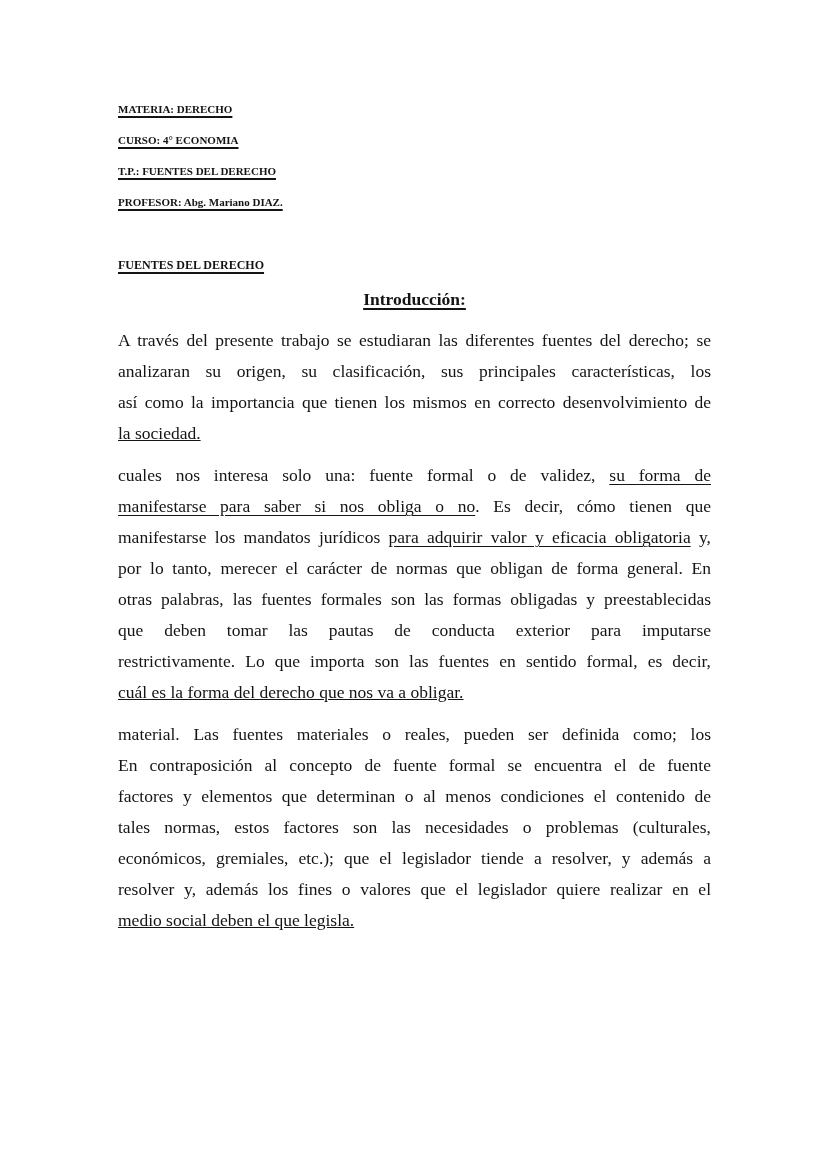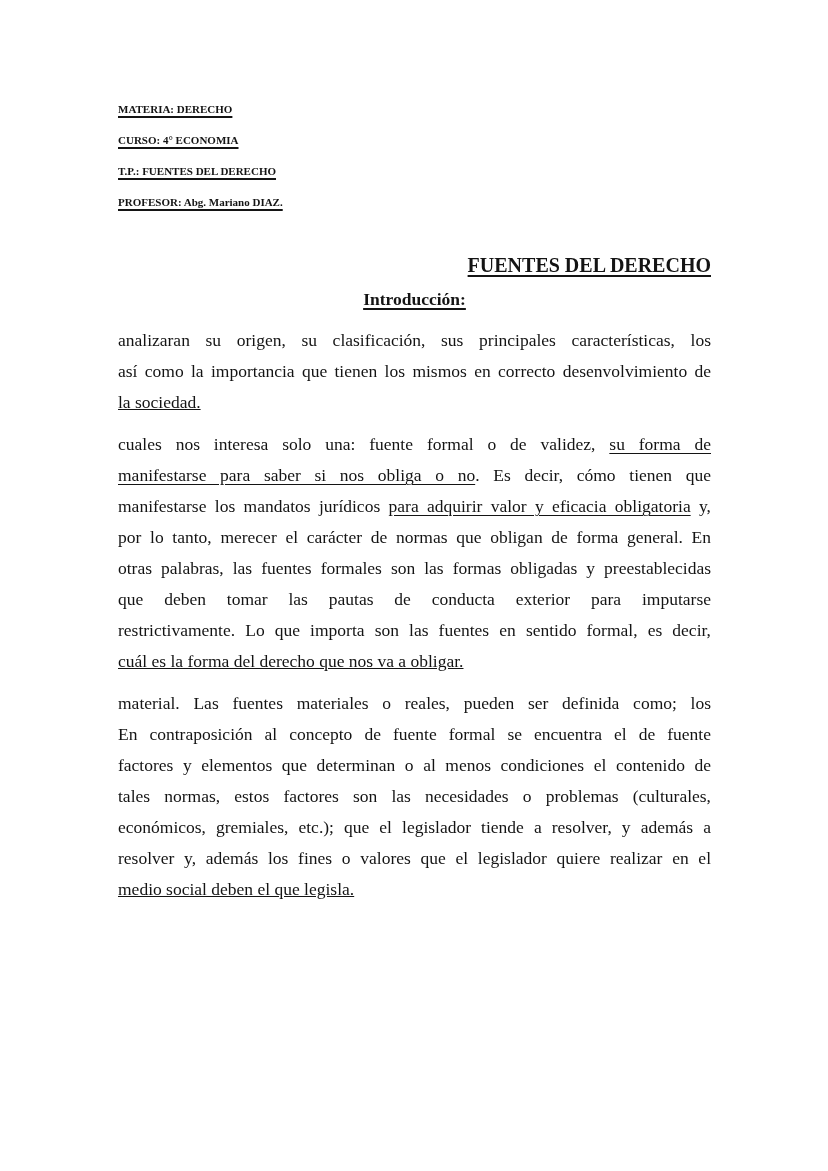--- a/index.html
+++ b/index.html
@@ -26,23 +26,23 @@
       font-size: 11px;
       line-height: 31px;
       height: 31px;
       text-decoration: underline;
       text-underline-offset: 3px;
       text-decoration-thickness: 1.5px;
       white-space: nowrap;
     }
     .doc-title {
       margin-top: 32px;
-      text-align: right;
+      text-align: left;
       font-weight: bold;
-      font-size: 20px;
+      font-size: 12px;
       line-height: 30px;
       text-decoration: underline;
       text-underline-offset: 3px;
       text-decoration-thickness: 1.5px;
     }
     .doc-subtitle {
       margin-top: 4px;
       text-align: center;
       font-weight: bold;
       font-size: 17.5px;
@@ -86,20 +86,21 @@
     <div class="header-line">MATERIA: DERECHO</div>
     <div class="header-line">CURSO: 4° ECONOMIA</div>
     <div class="header-line">T.P.: FUENTES DEL DERECHO</div>
     <div class="header-line">PROFESOR: Abg. Mariano DIAZ.</div>
   </div>
 
   <div class="doc-title">FUENTES DEL DERECHO</div>
   <div class="doc-subtitle">Introducción:</div>
 
   <div class="para p1">
+    <span class="line">A través del presente trabajo se estudiaran las diferentes fuentes del derecho; se</span>
     <span class="line">analizaran su origen, su clasificación, sus principales características, los</span>
     <span class="line">así como la importancia que tienen los mismos en correcto desenvolvimiento de</span>
     <span class="line last">la sociedad.</span>
   </div>
 
   <div class="para p2">
     <span class="line"><span>cuales nos interesa solo una: fuente formal o de validez, </span><span class="u">su forma de</span></span>
     <span class="line"><span class="u">manifestarse para saber si nos obliga o no</span><span>. Es decir, cómo tienen que</span></span>
     <span class="line"><span>manifestarse los mandatos jurídicos </span><span class="u">para adquirir valor y eficacia obligatoria</span><span> y,</span></span>
     <span class="line">por lo tanto, merecer el carácter de normas que obligan de forma general. En</span>

